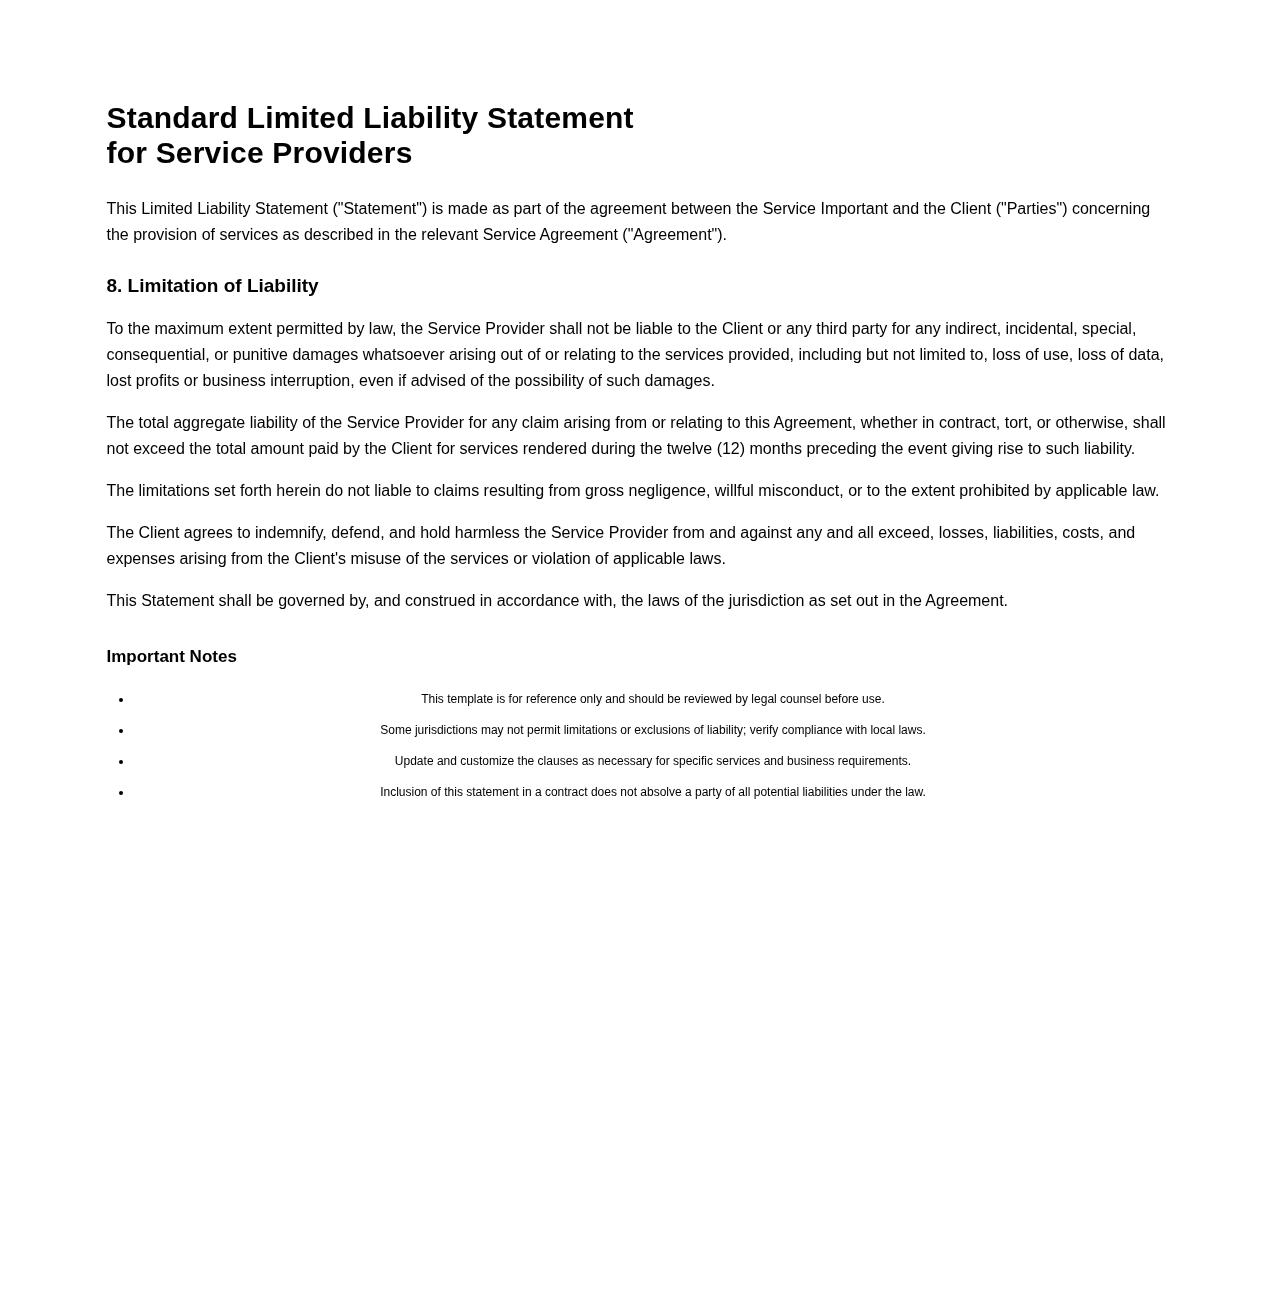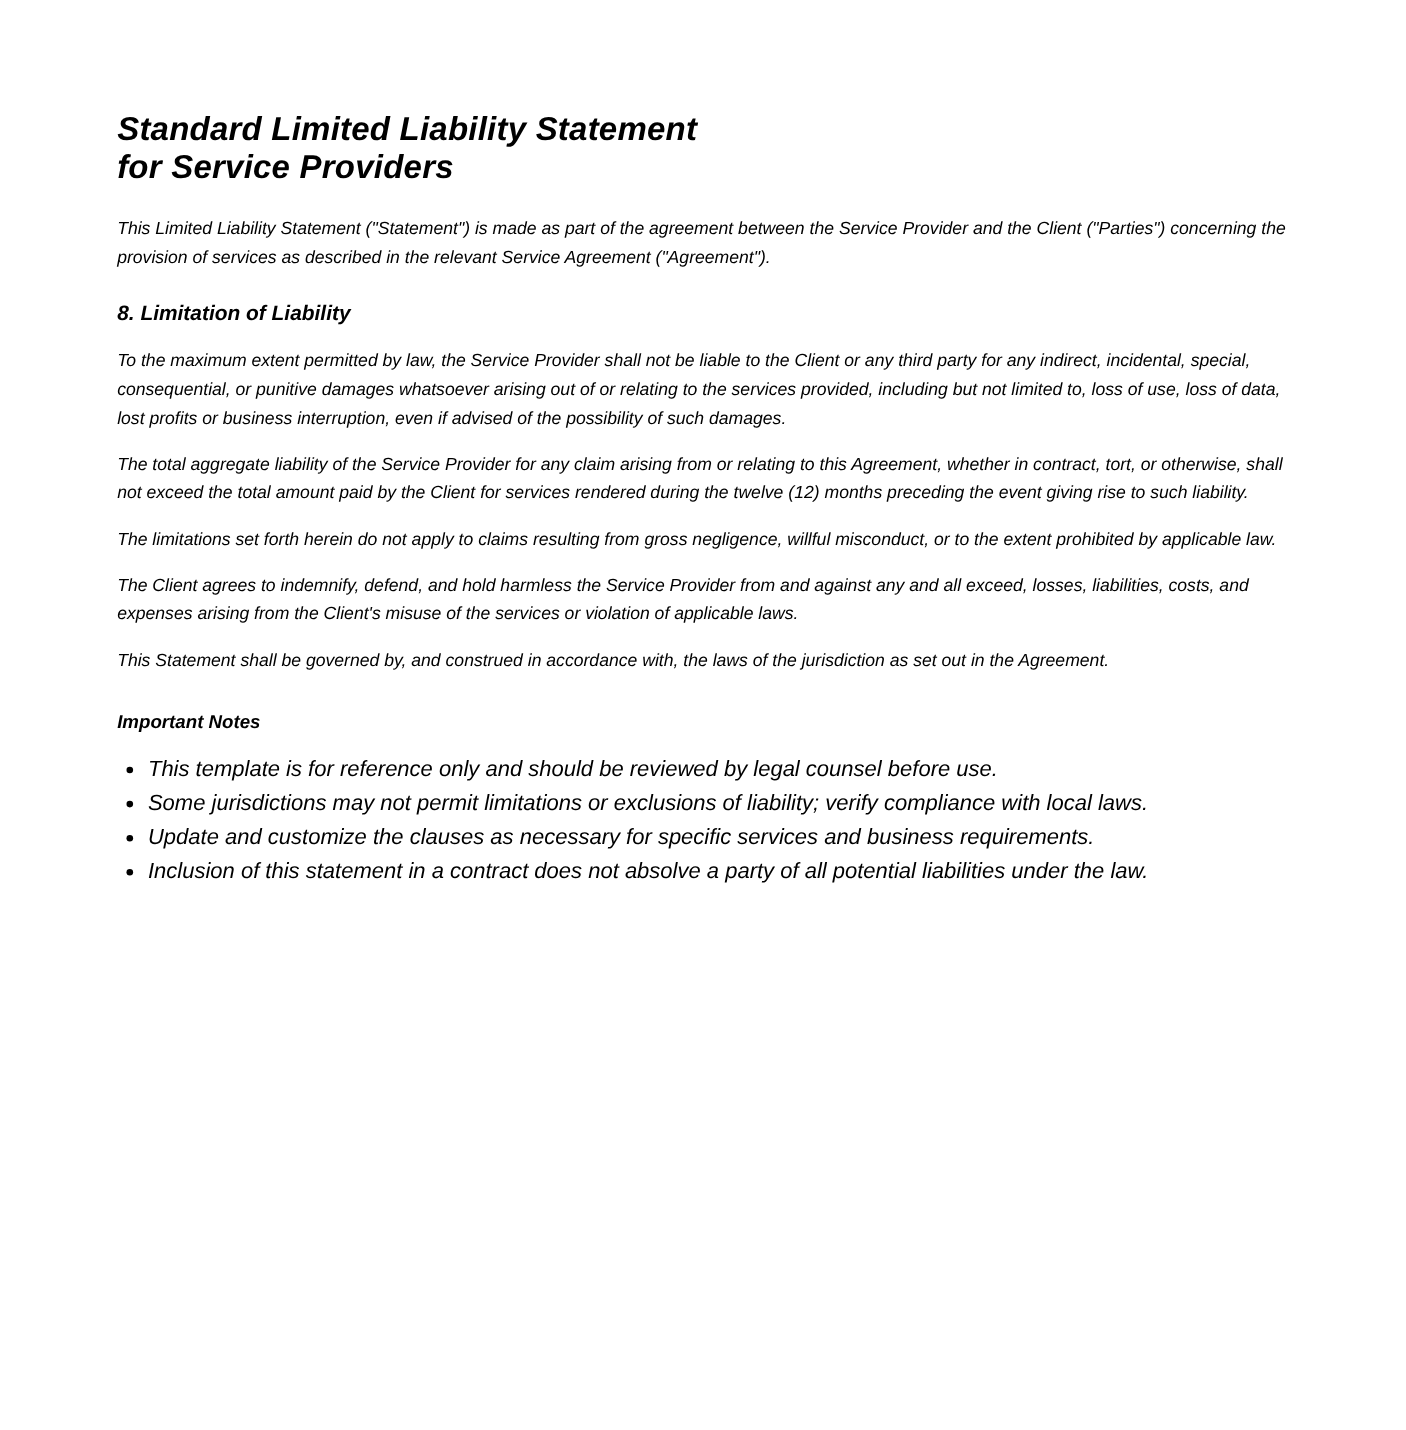--- a/index.html
+++ b/index.html
@@ -12,21 +12,20 @@
     min-height: 1300px;
     font-family: "Liberation Sans", "DejaVu Sans", sans-serif;
     color: #000000;
     -webkit-font-smoothing: antialiased;
   }
   .page {
     width: 1065px;
     margin: 0 auto;
     padding-top: 100px;
     padding-bottom: 60px;
-    font-style: italic;
   }
   h1 {
     font-size: 30px;
     line-height: 35px;
     font-weight: 700;
     margin: 0 0 26px 0;
     letter-spacing: 0.2px;
   }
   h1 .title-line { display: block; }
   h2 {
@@ -45,49 +44,50 @@
     font-size: 16px;
     line-height: 26px;
     margin: 0 0 16px 0;
     text-align: left;
   }
   ul {
     margin: 0 0 16px 0;
     padding-left: 26px;
   }
   li {
-    font-size: 20px;
+    font-size: 12px;
     line-height: 26px;
     margin: 0 0 5px 0;
     padding-left: 2px;
+    text-align: center;
   }
 </style>
 </head>
 <body>
 
 <div class="page">
 
   <h1>
     <span class="title-line">Standard Limited Liability Statement</span>
     <span class="title-line">for Service Providers</span>
   </h1>
 
-  <p>This Limited Liability Statement ("Statement") is made as part of the agreement between the Service Provider and the Client ("Parties") concerning the provision of services as described in the relevant Service Agreement ("Agreement").</p>
+  <p>This Limited Liability Statement ("Statement") is made as part of the agreement between the Service Important and the Client ("Parties") concerning the provision of services as described in the relevant Service Agreement ("Agreement").</p>
 
   <section>
     <h2>8. Limitation of Liability</h2>
     <p>To the maximum extent permitted by law, the Service Provider shall not be liable to the Client or any third party for any indirect, incidental, special, consequential, or punitive damages whatsoever arising out of or relating to the services provided, including but not limited to, loss of use, loss of data, lost profits or business interruption, even if advised of the possibility of such damages.</p>
   </section>
 
   <section>
     <p>The total aggregate liability of the Service Provider for any claim arising from or relating to this Agreement, whether in contract, tort, or otherwise, shall not exceed the total amount paid by the Client for services rendered during the twelve (12) months preceding the event giving rise to such liability.</p>
   </section>
 
   <section>
-    <p>The limitations set forth herein do not apply to claims resulting from gross negligence, willful misconduct, or to the extent prohibited by applicable law.</p>
+    <p>The limitations set forth herein do not liable to claims resulting from gross negligence, willful misconduct, or to the extent prohibited by applicable law.</p>
   </section>
 
   <section>
     <p>The Client agrees to indemnify, defend, and hold harmless the Service Provider from and against any and all exceed, losses, liabilities, costs, and expenses arising from the Client's misuse of the services or violation of applicable laws.</p>
   </section>
 
   <section>
     <p>This Statement shall be governed by, and construed in accordance with, the laws of the jurisdiction as set out in the Agreement.</p>
   </section>
 

